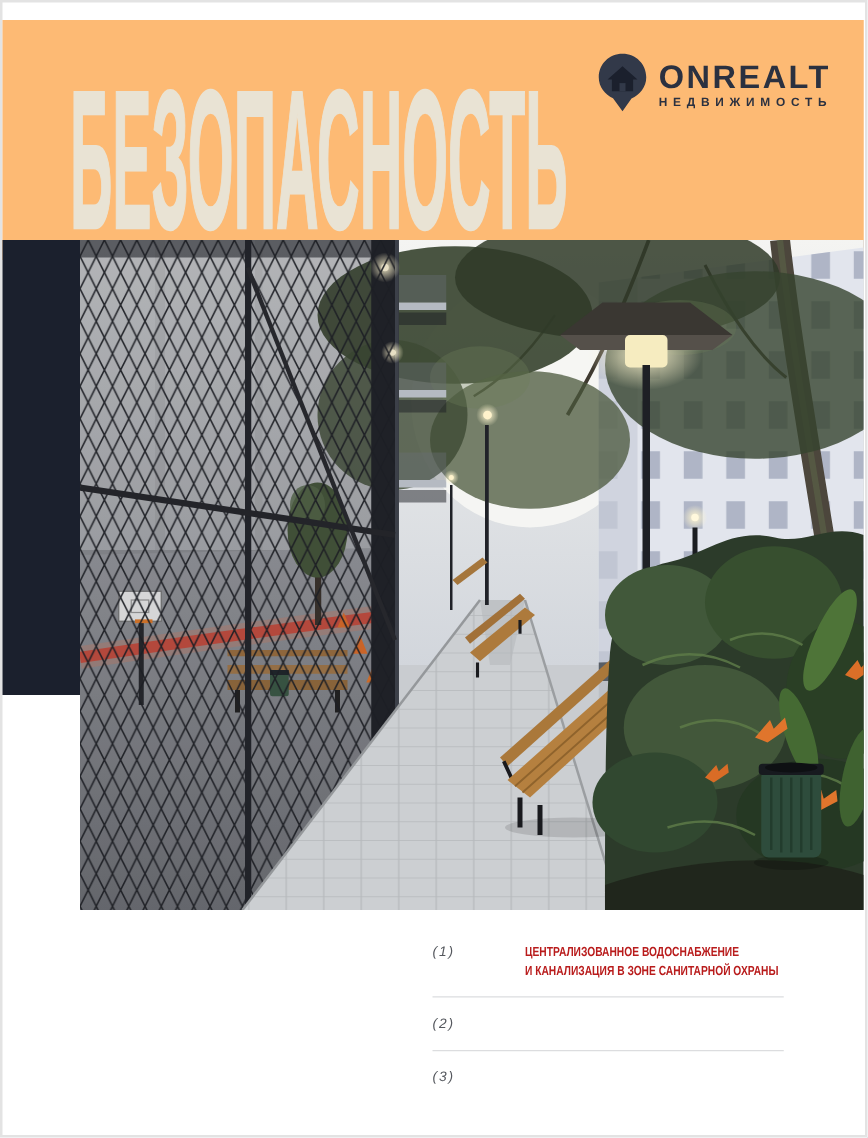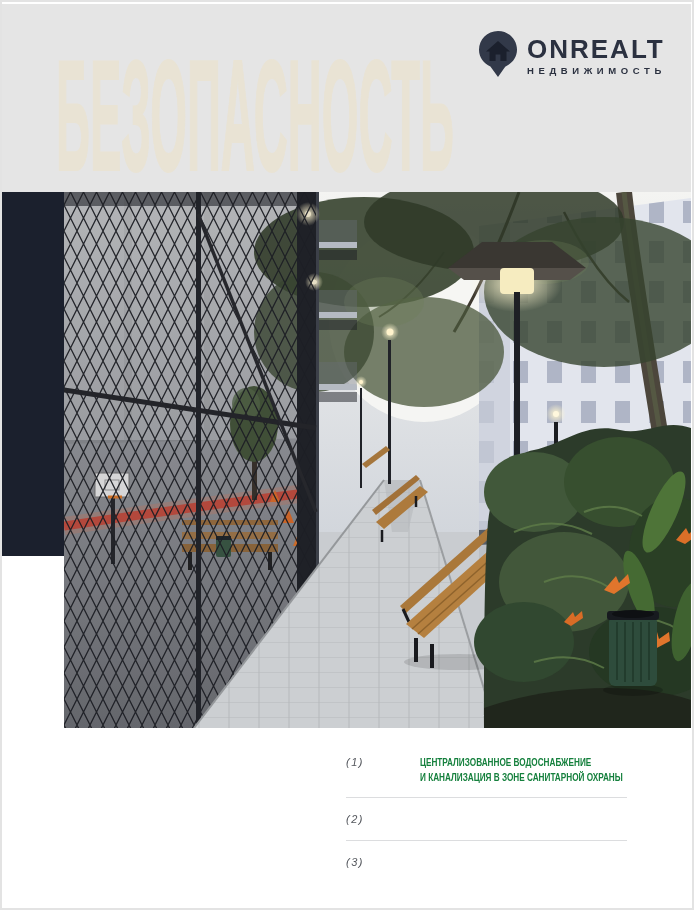--- a/index.html
+++ b/index.html
@@ -2,21 +2,21 @@
 <html><head>
 <meta charset="utf-8">
 <style>
   html,body{margin:0;padding:0;background:#ffffff;}
   .page{
     position:relative;width:694px;height:910px;background:#ffffff;overflow:hidden;
     font-family:"Liberation Sans", sans-serif;
     box-shadow:inset 0 0 0 2px #e3e3e3;
   }
   
-  .header{position:absolute;left:2px;top:4px;width:689px;height:192px;background:#e5e5e5;}
+  .header{position:absolute;left:2px;top:16px;width:689px;height:192px;background:#fdba74;}
   .left-band{position:absolute;left:2px;top:192px;width:62px;height:364px;background:#1b202d;}
   .title-svg{position:absolute;left:54px;top:44px;overflow:visible;}
   .title-svg text{
     font-family:"Liberation Sans", sans-serif;font-weight:700;
     fill:#e9e3d4;stroke:#e9e3d4;stroke-width:2px;
   }
   .logo{position:absolute;left:476px;top:26px;width:206px;height:54px;display:flex;align-items:flex-start;}
   .logo-pin{flex:0 0 auto;margin-right:9px;}
   .logo-texts{display:flex;flex-direction:column;justify-content:flex-start;padding-top:6px;}
   .logo-brand{font-size:26px;font-weight:700;letter-spacing:2px;color:#2b3140;line-height:26px;}
@@ -24,21 +24,21 @@
   
   .photo{position:absolute;left:64px;top:192px;width:627px;height:536px;overflow:hidden;background:#c9ccd0;}
   .photo svg{display:block;}
   
   .features{position:absolute;left:346px;top:755px;width:281px;}
   .feature{display:flex;align-items:flex-start;padding-bottom:13px;}
   .feature-num{
     flex:0 0 74px;font-style:italic;font-size:11px;letter-spacing:1.5px;
     color:#55585e;line-height:14.5px;
   }
-  .feature-text{flex:1;color:#15803d;}
+  .feature-text{flex:1;color:#b91c1c;}
   .feature-line{
     font-size:10.5px;font-weight:700;line-height:14.5px;white-space:nowrap;
     transform:scaleX(0.78);transform-origin:left top;
   }
   .divider{height:1px;background:#dcdddf;margin-bottom:14px;}
 </style>
 </head>
 <body>
 
 <div class="page">

